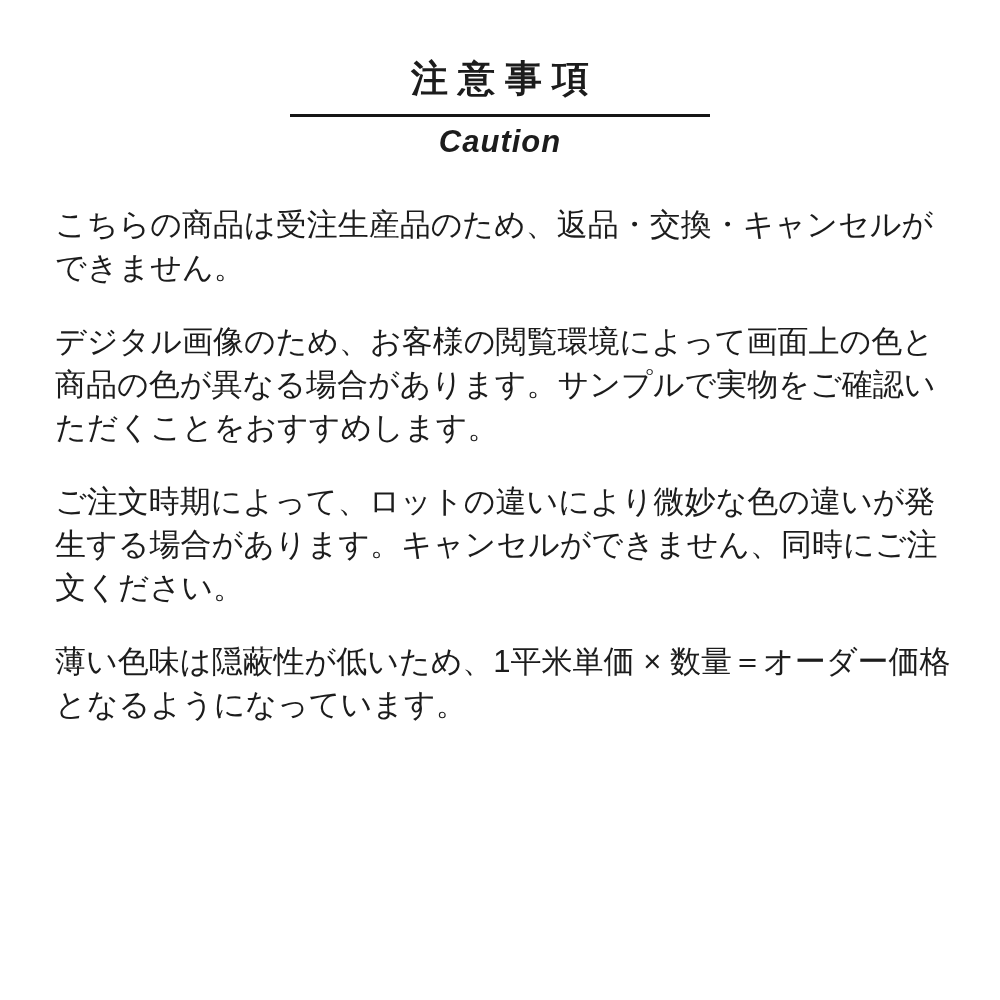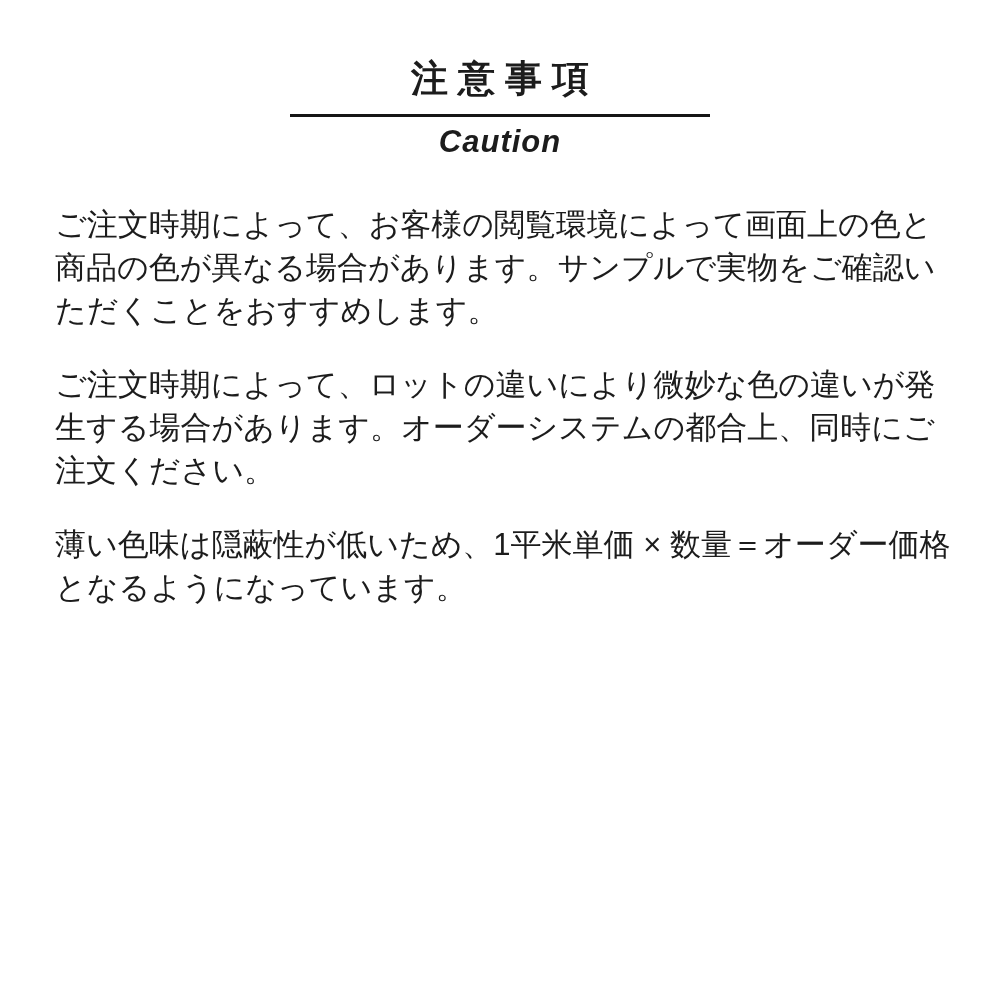--- a/index.html
+++ b/index.html
@@ -76,23 +76,27 @@
 
 <div class="header">
   <div class="title">注意事項</div>
   <div class="divider"></div>
   <div class="subtitle">Caution</div>
 </div>
 
 <ul class="caution-list">
   <li class="item">
     <span class="dot-col"><span class="dot"></span></span>
-    <span class="text">ご注文時期によって、お客様の閲覧環境によって画面上の色と商品の色が異なる場合があります。サンプルで実物をご確認いただくことをおすすめします。</span>
+    <span class="text">こちらの商品は受注生産品のため、返品・交換・キャンセルができません。</span>
   </li>
   <li class="item">
     <span class="dot-col"><span class="dot"></span></span>
-    <span class="text">ご注文時期によって、ロットの違いにより微妙な色の違いが発生する場合があります。オーダーシステムの都合上、同時にご注文ください。</span>
+    <span class="text">デジタル画像のため、お客様の閲覧環境によって画面上の色と商品の色が異なる場合があります。サンプルで実物をご確認いただくことをおすすめします。</span>
+  </li>
+  <li class="item">
+    <span class="dot-col"><span class="dot"></span></span>
+    <span class="text">ご注文時期によって、ロットの違いにより微妙な色の違いが発生する場合があります。キャンセルができません、同時にご注文ください。</span>
   </li>
   <li class="item">
     <span class="dot-col"><span class="dot"></span></span>
     <span class="text">薄い色味は隠蔽性が低いため、1平米単価 × 数量＝オーダー価格となるようになっています。</span>
   </li>
 </ul>
 
 </body></html>

